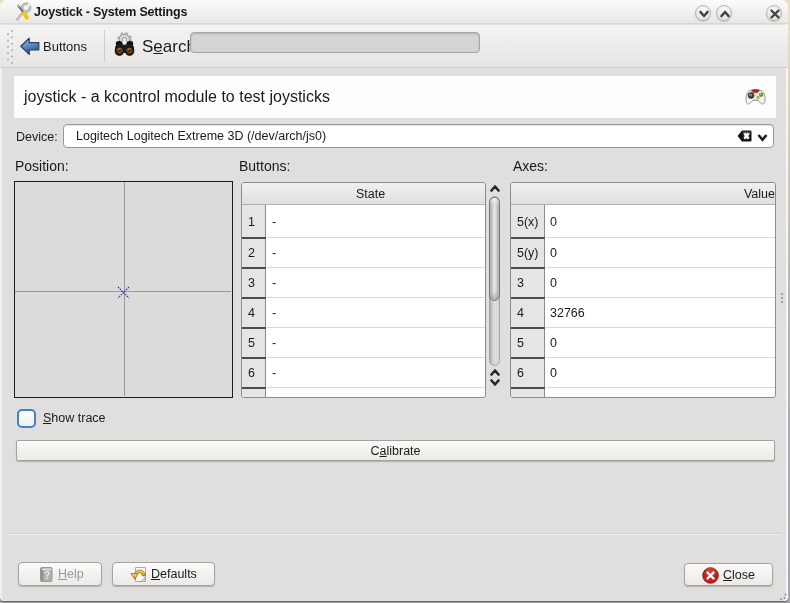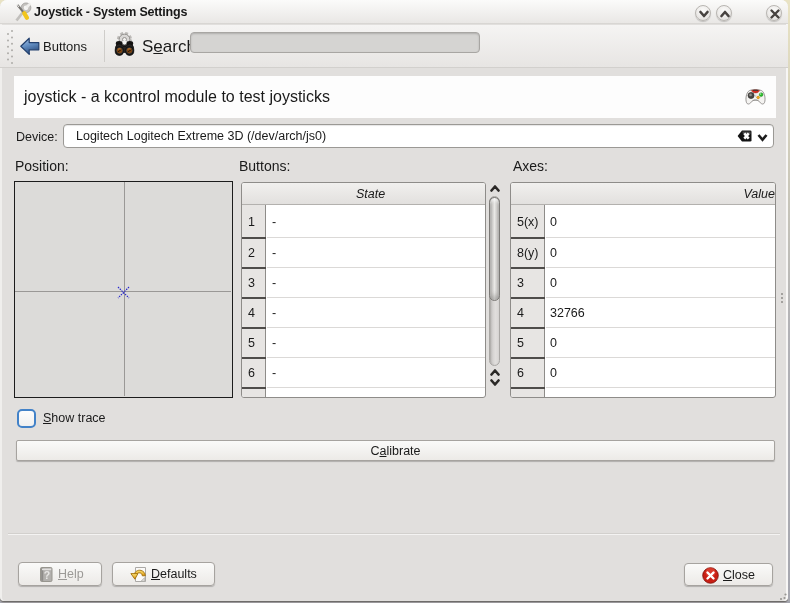--- a/index.html
+++ b/index.html
@@ -48,21 +48,21 @@
 #posbox .vline { position:absolute; left:109px; top:0; width:1px; height:214px; background:#9A9896; }
 #posbox .hline { position:absolute; left:0; top:109px; width:216px; height:1px; background:#9A9896; }
 #posbox svg { position:absolute; left:102px; top:103.5px; }
 
 .tbl { position:absolute; top:182px; height:216px; background:#FFFFFF;
   border:1px solid #8E8C89; border-radius:3px; overflow:hidden; }
 #tbl-buttons { left:241px; width:245px; }
 #tbl-axes { left:510px; width:266px; }
 .tbl .hdr { position:absolute; left:0; top:0; right:0; height:22px;
   background:linear-gradient(#F1F0EE, #E2E0DE); border-bottom:1px solid #B3B1AE;
-  text-align:center; line-height:22px; font-size:12.5px; color:#1a1a1a;font-style:italic; }
+  text-align:center; line-height:22px; font-size:12.5px; color:#1a1a1a; }
 .tbl .idcol { position:absolute; left:0; top:22px; bottom:0; background:#E7E5E3; border-right:1px solid #8E8C89; }
 #tbl-buttons .idcol { width:24px; }
 #tbl-axes .idcol { width:34px; }
 .rowsep-d { position:absolute; height:1.5px; background:#4E4C4A; }
 .rowsep-l { position:absolute; height:1px; background:#DBD9D7; }
 .idtxt { position:absolute; left:6px; height:30px; line-height:30px; font-size:12.5px; }
 .celltxt { position:absolute; height:30px; line-height:30px; font-size:12.5px; }
 #tbl-buttons .celltxt { left:30px; }
 #tbl-buttons .hdr { padding-left:14px; }
 #tbl-axes .celltxt { left:39px; }
@@ -246,21 +246,21 @@
         </svg>
     <svg style="left:3px;top:196px" width="10" height="9" viewBox="0 0 10 9">
           <polyline points="1.5,2.5 5,6.5 8.5,2.5" fill="none" stroke="#2A2826" stroke-width="2.6" stroke-linejoin="round" stroke-linecap="round"></polyline>
         </svg>
   </div>
 
   <div class="tbl" id="tbl-axes">
     <div class="hdr">Value</div>
     <div class="idcol"></div>
     <div class="idtxt" style="top:24px">5(x)</div>
-    <div class="idtxt" style="top:54.5px">8(y)</div>
+    <div class="idtxt" style="top:54.5px">5(y)</div>
     <div class="idtxt" style="top:84.5px">3</div>
     <div class="idtxt" style="top:114.5px">4</div>
     <div class="idtxt" style="top:144.5px">5</div>
     <div class="idtxt" style="top:174.5px">6</div>
     <div class="celltxt" style="top:24px">0</div>
     <div class="celltxt" style="top:54.5px">0</div>
     <div class="celltxt" style="top:84.5px">0</div>
     <div class="celltxt" style="top:114.5px">32766</div>
     <div class="celltxt" style="top:144.5px">0</div>
     <div class="celltxt" style="top:174.5px">0</div>

